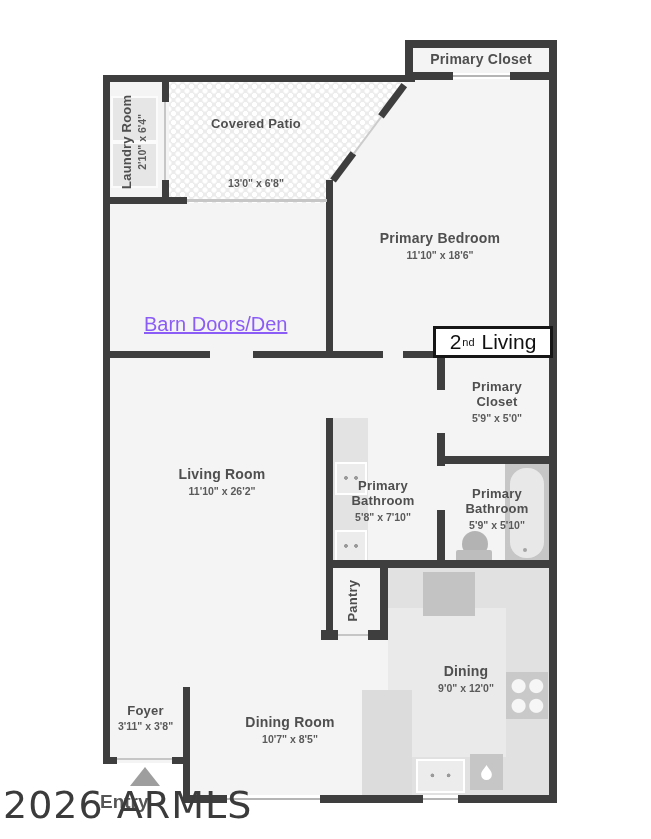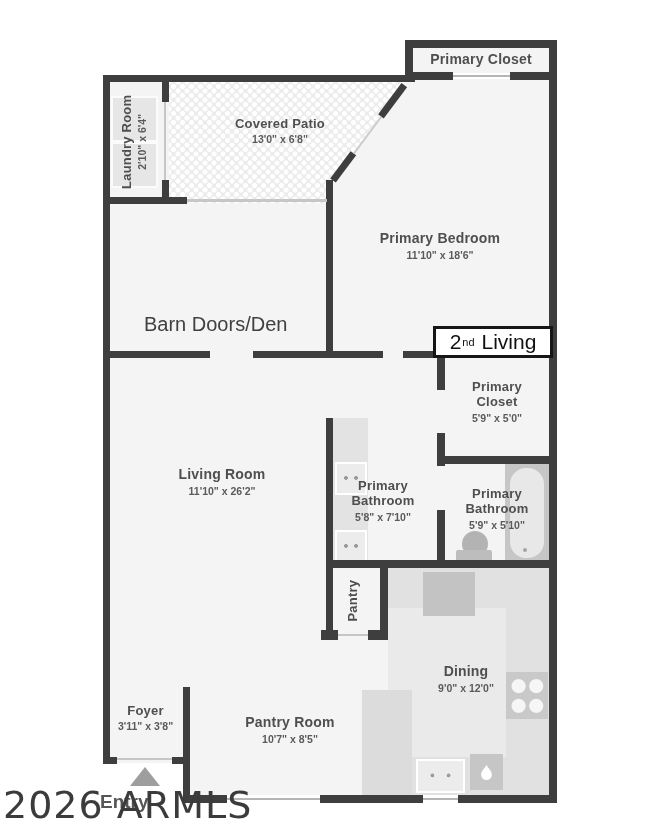--- a/index.html
+++ b/index.html
@@ -13,21 +13,21 @@
   .w{position:absolute;background:#3e3e3e;z-index:3;}
   .line{position:absolute;background:#c6c6c6;z-index:4;}
   .window{position:absolute;background:#ffffff;z-index:4;
           background-image:linear-gradient(#fff 38%, #b5b5b5 38%, #b5b5b5 62%, #fff 62%);}
   .label{position:absolute;z-index:5;display:flex;flex-direction:column;align-items:center;
          text-align:center;color:#4f4f4f;line-height:1.18;}
   .rname{font-weight:bold;font-size:13px;letter-spacing:.2px;}
   .rname.big{font-size:14px;}
   .rdims{font-weight:bold;font-size:10.5px;color:#5a5a5a;margin-top:2px;}
   .rot{transform:rotate(-90deg);}
-  .annotation{position:absolute;z-index:6;color:#404040;font-size:20px;font-weight:400;}
+  .annotation{position:absolute;z-index:6;color:#8b5cf6;font-size:20px;font-weight:400;text-decoration:underline;}
   .closet2-box{position:absolute;z-index:6;background:#ffffff;border:3px solid #161616;
                display:flex;align-items:center;justify-content:center;color:#111;
                font-size:21px;font-weight:400;}
   .closet2-box sup{font-size:11px;line-height:0;margin:0 1px;}
   .watermark{position:absolute;z-index:7;font-family:"DejaVu Sans",sans-serif;
              font-size:38px;color:#3b3b3b;letter-spacing:1px;font-weight:400;}
   .entry-label{position:absolute;z-index:5;font-weight:bold;font-size:19px;color:#565656;}
   .tri{position:absolute;z-index:5;width:0;height:0;border-left:15px solid transparent;
        border-right:15px solid transparent;border-bottom:19px solid #9e9e9e;}
   
@@ -146,21 +146,21 @@
   <div class="w" style="left:183px;top:687px;width:7px;height:116px;"></div>
   <div class="w" style="left:103px;top:757px;width:14px;height:7px;"></div>
   <div class="w" style="left:172px;top:757px;width:18px;height:7px;"></div>
   <div class="line" style="left:117px;top:758px;width:55px;height:2px;"></div>
 
   <div class="label rot" style="left:74px;top:127px;width:120px;">
     <span class="rname">Laundry Room</span>
     <span class="rdims">2'10" x 6'4"</span>
   </div>
 
-  <div class="label" style="left:220px;top:116px;width:120px;">
+  <div class="label" style="left:196px;top:116px;width:120px;gap:44px;">
     <span class="rname">Covered Patio</span>
     <span class="rdims">13'0" x 6'8"</span>
   </div>
 
   <div class="label" style="left:413px;top:51px;width:136px;">
     <span class="rname big">Primary Closet</span>
   </div>
 
   <div class="label" style="left:370px;top:230px;width:140px;">
     <span class="rname big">Primary Bedroom</span>
@@ -190,21 +190,21 @@
   <div class="label rot" style="left:314px;top:593px;width:78px;">
     <span class="rname">Pantry</span>
   </div>
 
   <div class="label" style="left:416px;top:663px;width:100px;">
     <span class="rname big">Dining</span>
     <span class="rdims">9'0" x 12'0"</span>
   </div>
 
   <div class="label" style="left:240px;top:714px;width:100px;">
-    <span class="rname big">Pantry Room</span>
+    <span class="rname big">Dining Room</span>
     <span class="rdims">10'7" x 8'5"</span>
   </div>
 
   <div class="label" style="left:113px;top:703px;width:65px;">
     <span class="rname">Foyer</span>
     <span class="rdims">3'11" x 3'8"</span>
   </div>
 
   <div class="tri" style="left:130px;top:767px;"></div>
   <div class="entry-label" style="left:100px;top:791px;">Entry</div>

